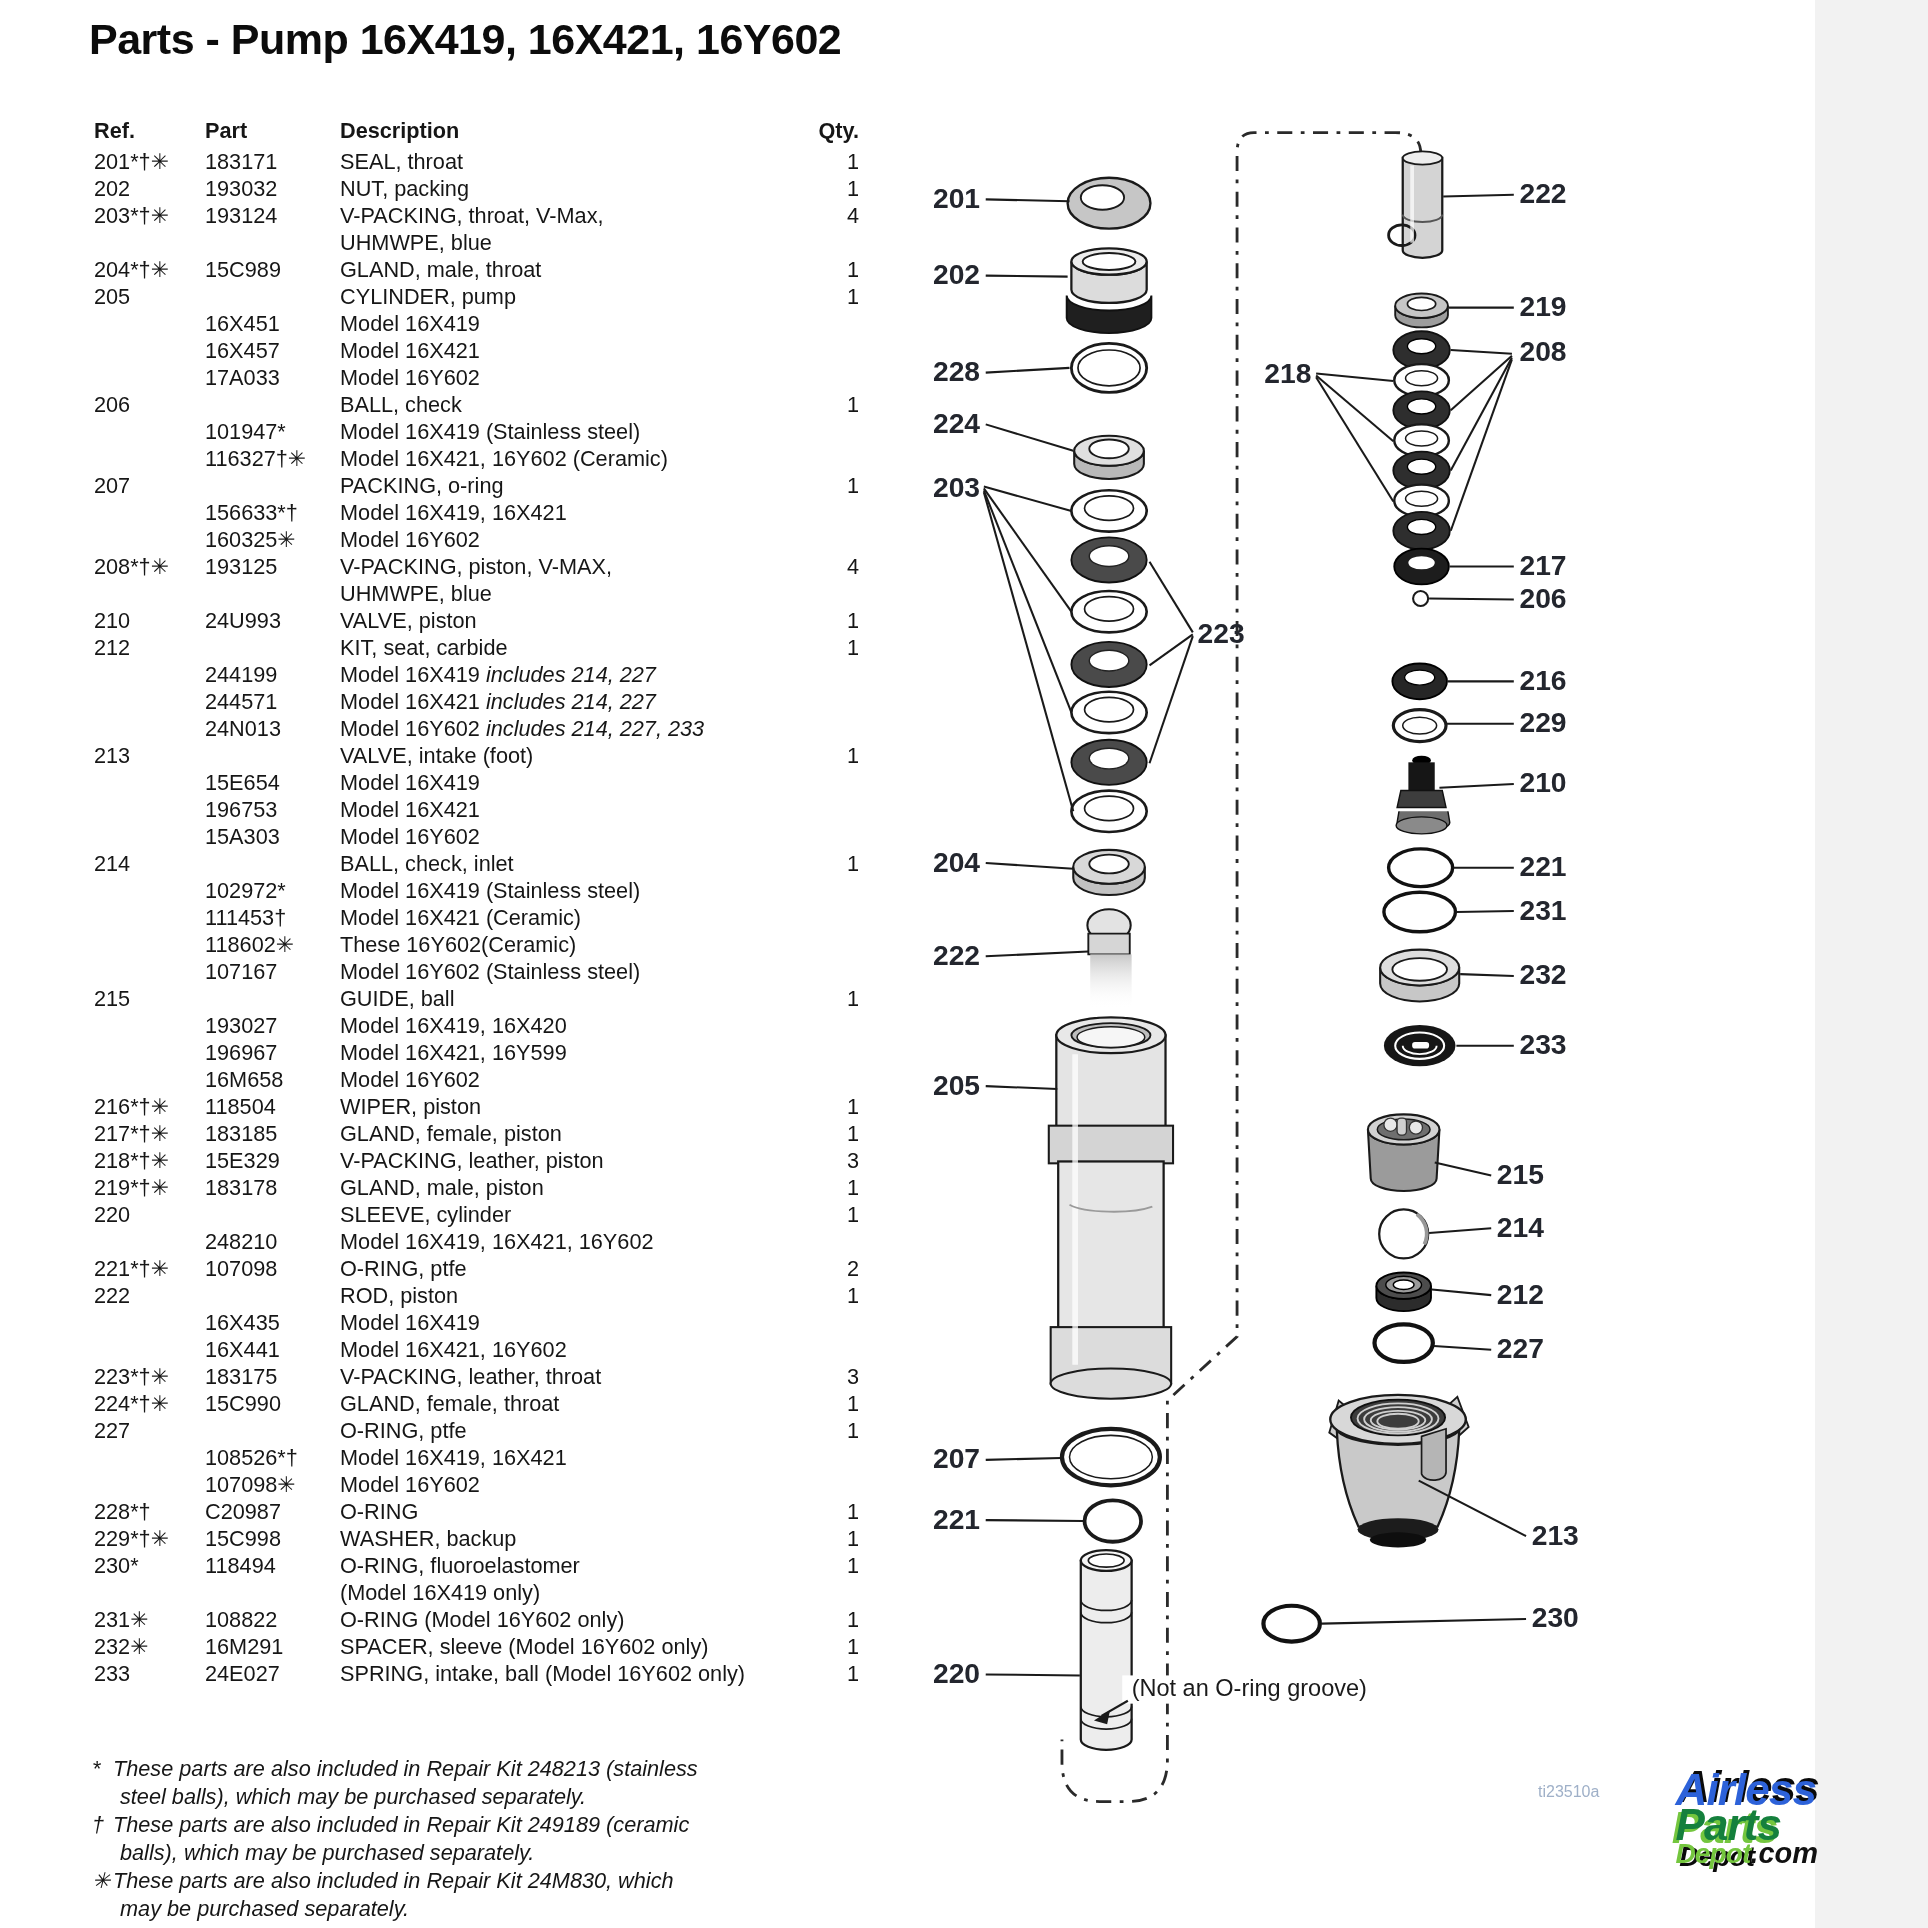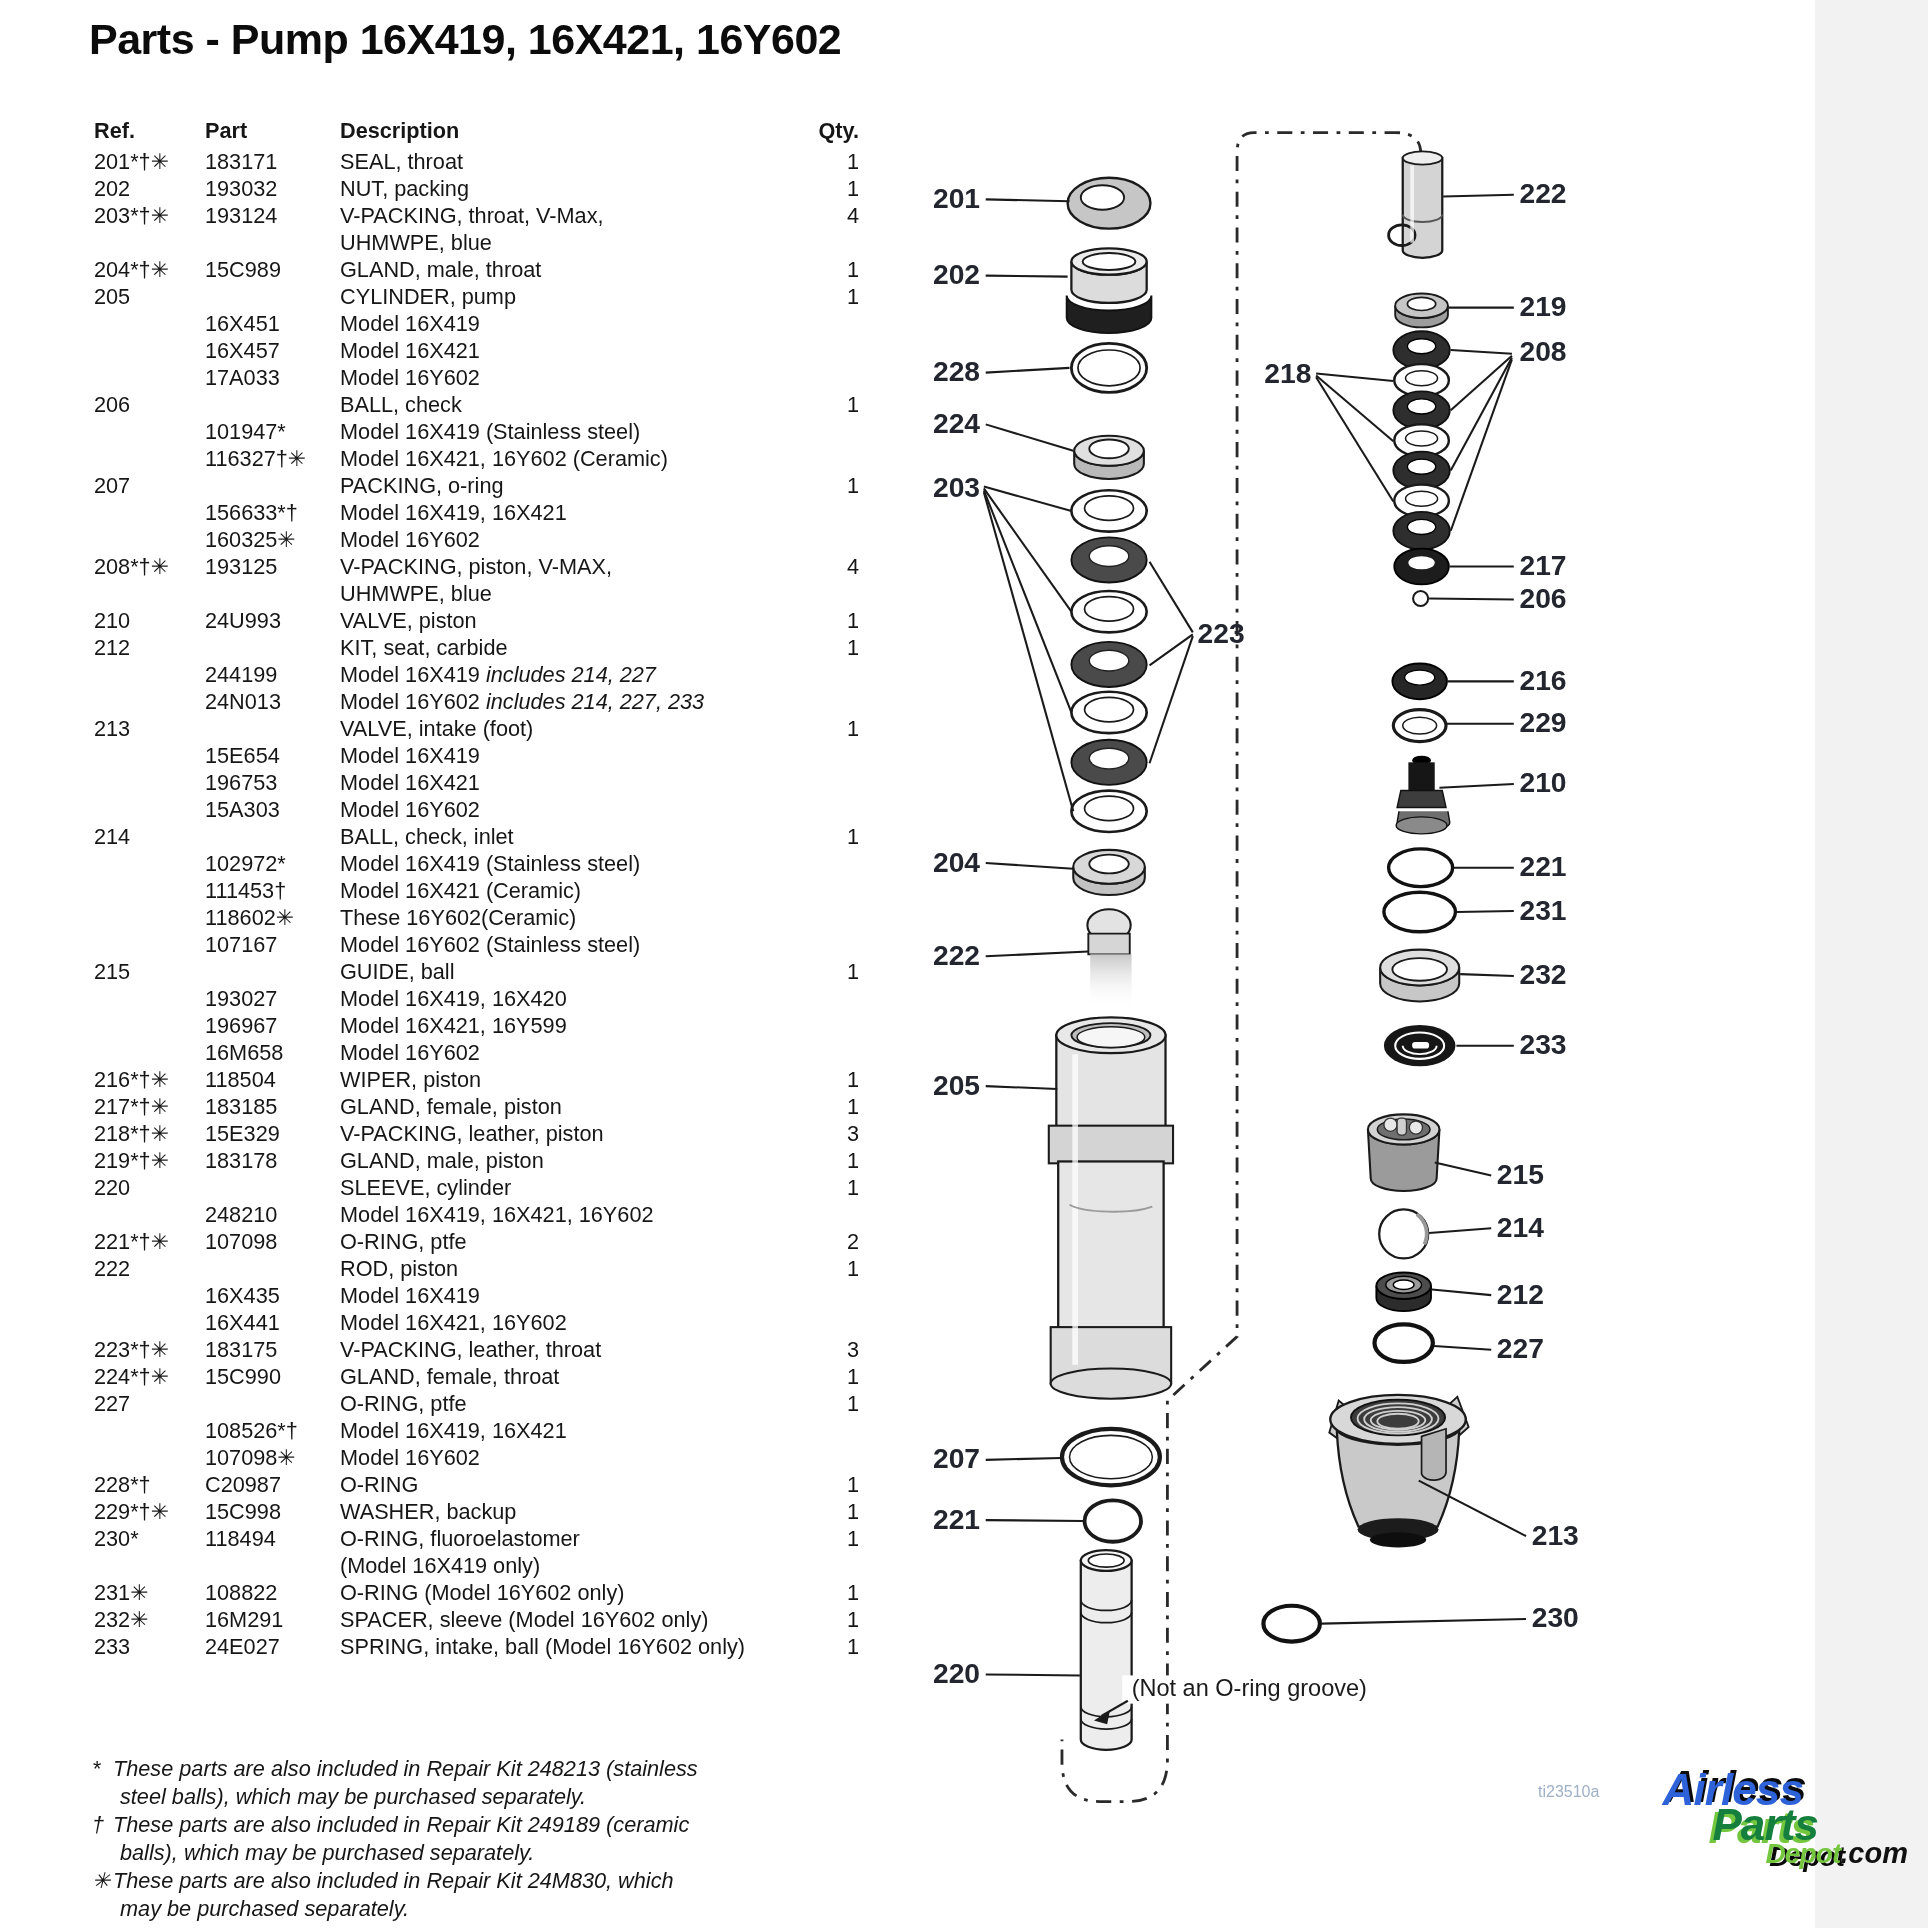--- a/index.html
+++ b/index.html
@@ -14,21 +14,21 @@
   .c-desc i{font-style:italic;}
   .footnotes{position:absolute;left:92px;top:1755px;width:612px;font-style:italic;
              font-size:21.7px;line-height:28px;color:#161616;}
   .fn{padding-left:28px;text-indent:-28px;}
   .fsym{display:inline-block;width:21px;text-indent:0;}
   .diagram{position:absolute;left:885px;top:75px;width:1043px;height:1770px;}
   svg text.co-num{font-family:"Liberation Sans",sans-serif;font-size:30px;font-weight:bold;fill:#23262e;}
   svg line.co-line{stroke:#1a1a1a;stroke-width:2.2;}
   svg text.dnote{font-family:"Liberation Sans",sans-serif;font-size:25px;fill:#1a1a1a;}
   .drawing-num{position:absolute;left:1518px;top:1783px;font-size:16px;color:#9fb0c8;margin-left:20px;}
-  .logo{position:absolute;right:20px;top:1772px;text-align:right;font-weight:bold;font-style:italic;
+  .logo{position:absolute;right:7px;top:1772px;font-weight:bold;font-style:italic;
         line-height:0.80;letter-spacing:-0.9px;}
   .logo .l1{margin-right:105px;}
   .logo .l2{margin-right:90px;}
   .logo .l1 span{color:#2d62d9;font-size:44px;text-shadow:2.8px -2.8px 0 #0a0a0a;}
   .logo .l2 span{color:#15803d;font-size:44px;text-shadow:-3.8px 2.8px 0 #74c63e;}
   .logo .depot{color:#74c63e;font-size:28px;text-shadow:3.8px 2.8px 0 #0a0a0a;}
   .logo .com{color:#111;font-size:29px;letter-spacing:0;margin-top:28px;}
 </style>
 </head>
 <body>
@@ -156,20 +156,26 @@
       <div class="trow">
         <span class="c-ref">212</span>
         <span class="c-part"></span>
         <span class="c-desc">KIT, seat, carbide</span>
         <span class="c-qty">1</span>
       </div>
       <div class="trow">
         <span class="c-ref"></span>
         <span class="c-part">244199</span>
         <span class="c-desc">Model 16X419 <i>includes 214, 227</i></span>
+        <span class="c-qty"></span>
+      </div>
+      <div class="trow">
+        <span class="c-ref"></span>
+        <span class="c-part">244571</span>
+        <span class="c-desc">Model 16X421 <i>includes 214, 227</i></span>
         <span class="c-qty"></span>
       </div>
       <div class="trow">
         <span class="c-ref"></span>
         <span class="c-part">24N013</span>
         <span class="c-desc">Model 16Y602 <i>includes 214, 227, 233</i></span>
         <span class="c-qty"></span>
       </div>
       <div class="trow">
         <span class="c-ref">213</span>

